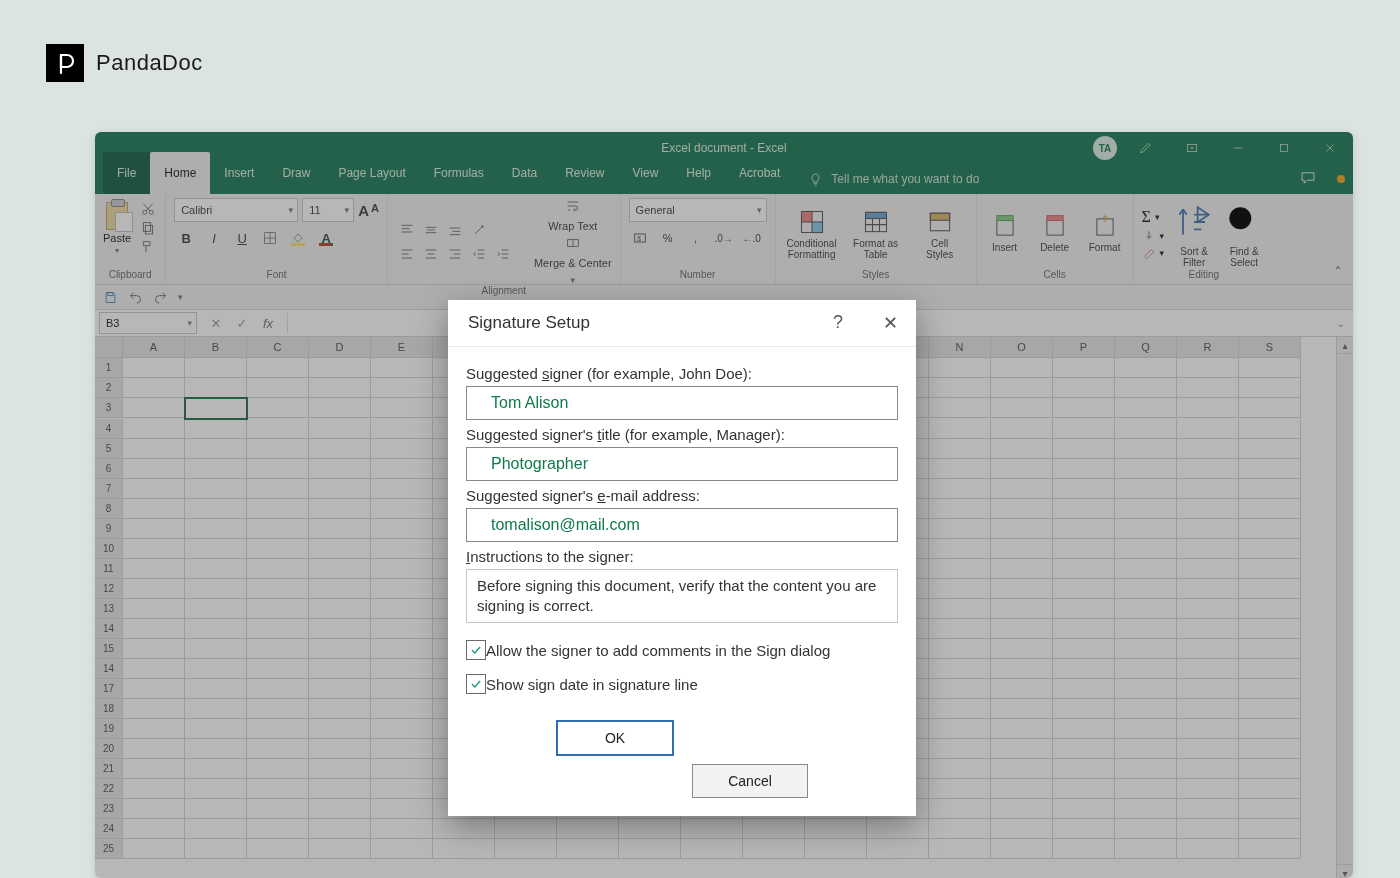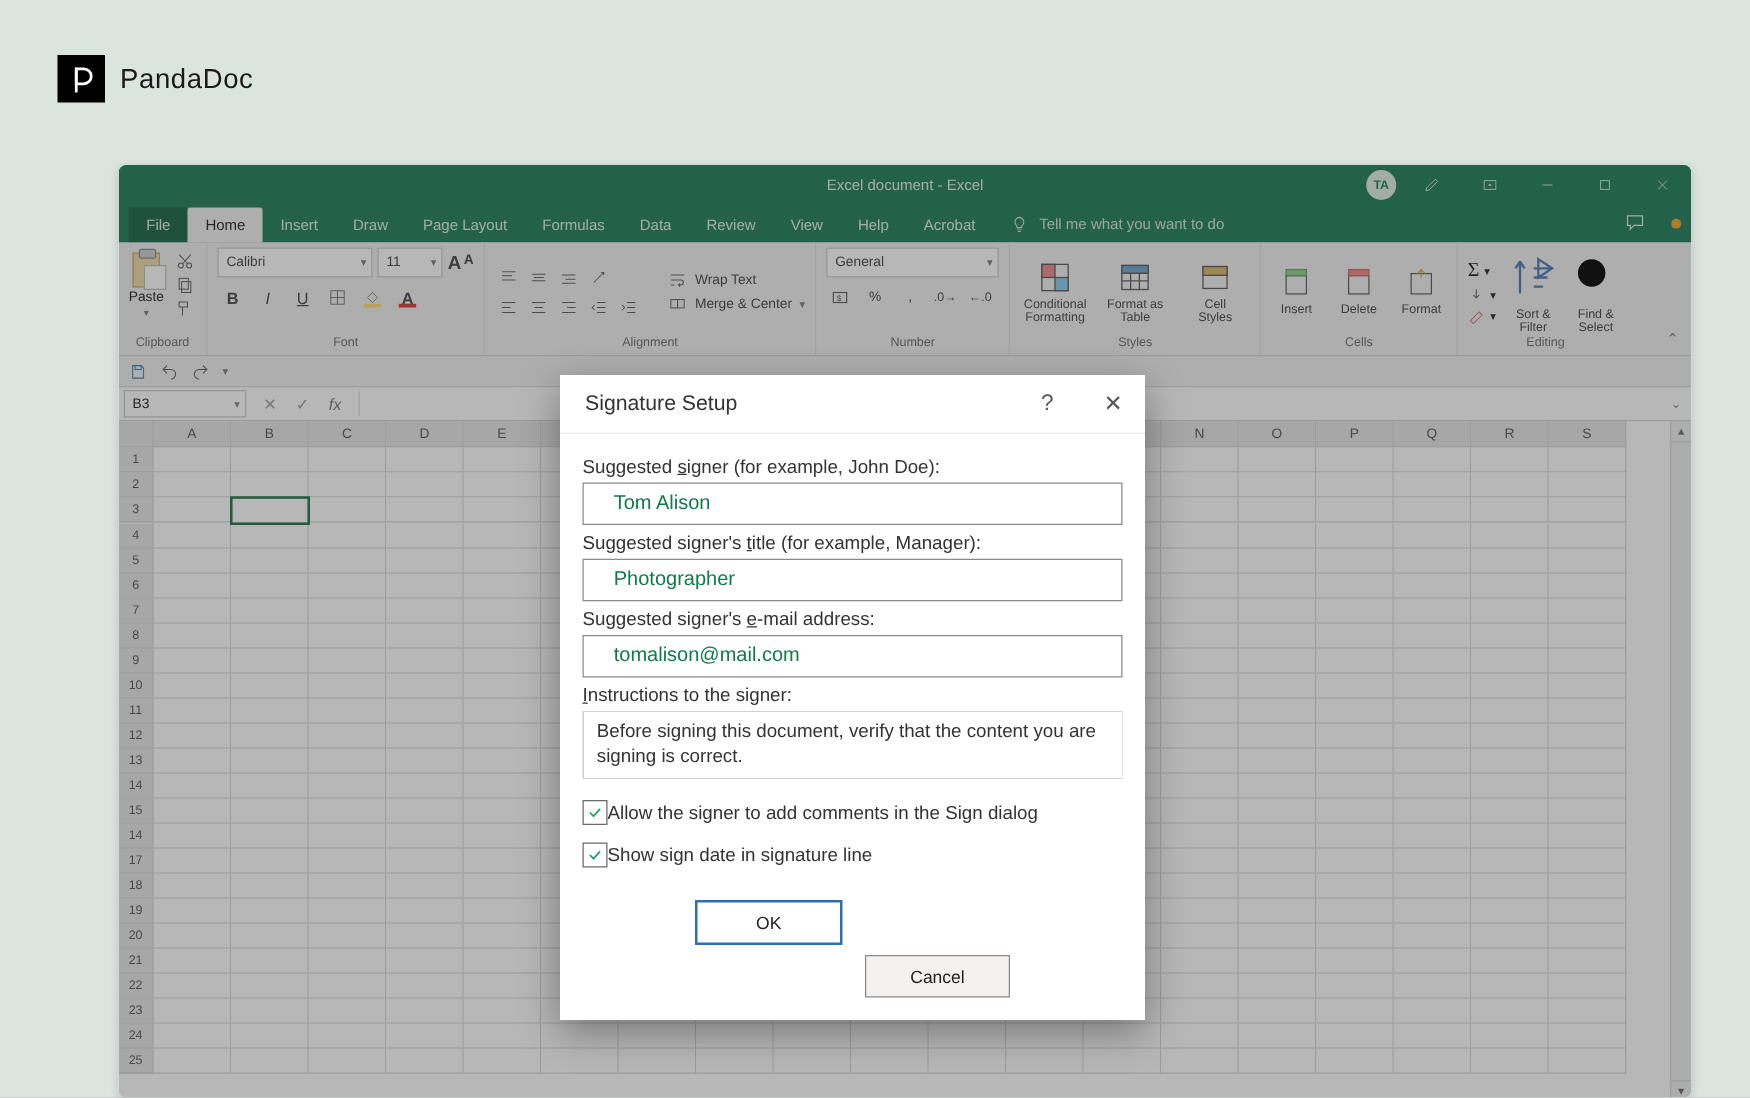--- a/index.html
+++ b/index.html
@@ -43,21 +43,21 @@
   
   .titlebar{height:32px;background:var(--excel-green);display:flex;align-items:center;color:#dff0e7;position:relative;}
   .titlebar .title{position:absolute;left:50%;transform:translateX(-50%);font-size:12px;}
   .titlebar .tctrls{position:absolute;right:0;display:flex;align-items:center;height:100%;}
   .tctrls .tc{width:46px;display:flex;align-items:center;justify-content:center;height:100%;font-size:14px;color:#dff0e7;cursor:pointer;}
   .tc svg{width:14px;height:14px;fill:none;stroke:#dff0e7;stroke-width:1.2;}
   .avatar{width:24px;height:24px;border-radius:50%;background:#dff0e7;color:var(--excel-green);display:flex;align-items:center;justify-content:center;font-size:10px;font-weight:600;margin-right:6px;}
 
   
   .menubar{height:30px;background:var(--excel-green);display:flex;align-items:flex-end;padding-left:8px;color:#dff0e7;position:relative;}
-  .menubar .mtab{padding:0 14px;height:28px;display:flex;align-items:center;font-size:12px;cursor:pointer;}
+  .menubar .mtab{padding:0 14px;height:42px;display:flex;align-items:center;font-size:12px;cursor:pointer;}
   .menubar .mtab.active{background:var(--ribbon-bg);color:#222;border-radius:2px 2px 0 0;}
   .menubar .dark{background:var(--excel-green-dark);}
   .tell{display:flex;align-items:center;gap:8px;padding:0 14px;height:30px;font-size:12px;opacity:.9;}
   .bulb{width:15px;height:15px;}
   .bulb svg{width:100%;height:100%;fill:none;stroke:#dff0e7;stroke-width:1.4;}
   .menubar .right{position:absolute;right:8px;display:flex;align-items:center;gap:20px;height:30px;}
   .menubar .right svg{width:18px;height:18px;fill:none;stroke:#dff0e7;stroke-width:1.3;}
   .dot-orange{width:8px;height:8px;background:#f5a623;border-radius:50%;}
 
   
@@ -86,21 +86,21 @@
   .fbtn{width:22px;height:22px;display:flex;align-items:center;justify-content:center;font-size:13px;color:#444;border:1px solid transparent;}
   .fbtn.sw{position:relative;}
   .color-bar{position:absolute;bottom:3px;left:4px;right:4px;height:3px;}
   .red{background:#d33;}
   .yellow{background:#ffe173;}
 
   .align .body{flex-direction:column;gap:4px;}
   .align-row{display:flex;gap:2px;}
   .align-btn{width:22px;height:20px;display:flex;align-items:center;justify-content:center;}
   .wrap-merge{display:flex;flex-direction:column;gap:3px;font-size:11px;color:#444;padding-left:6px;}
-  .wm{display:flex;align-items:center;gap:6px;}
+  .wm{display:flex;align-items:center;gap:6px;flex-direction:column;}
   .wm svg{width:16px;height:16px;fill:none;stroke:#5a5a5a;stroke-width:1.2;}
 
   .number .body{flex-direction:column;gap:6px;align-items:flex-start;}
   .numsel{width:124px;}
   .numrow{display:flex;gap:6px;color:#444;font-size:11px;}
   .numbtn{width:22px;height:20px;display:flex;align-items:center;justify-content:center;}
 
   .styles .body{}
   .style-icon{display:flex;flex-direction:column;align-items:center;gap:2px;font-size:10px;color:#444;width:56px;}
   .style-icon svg{width:30px;height:28px;}

